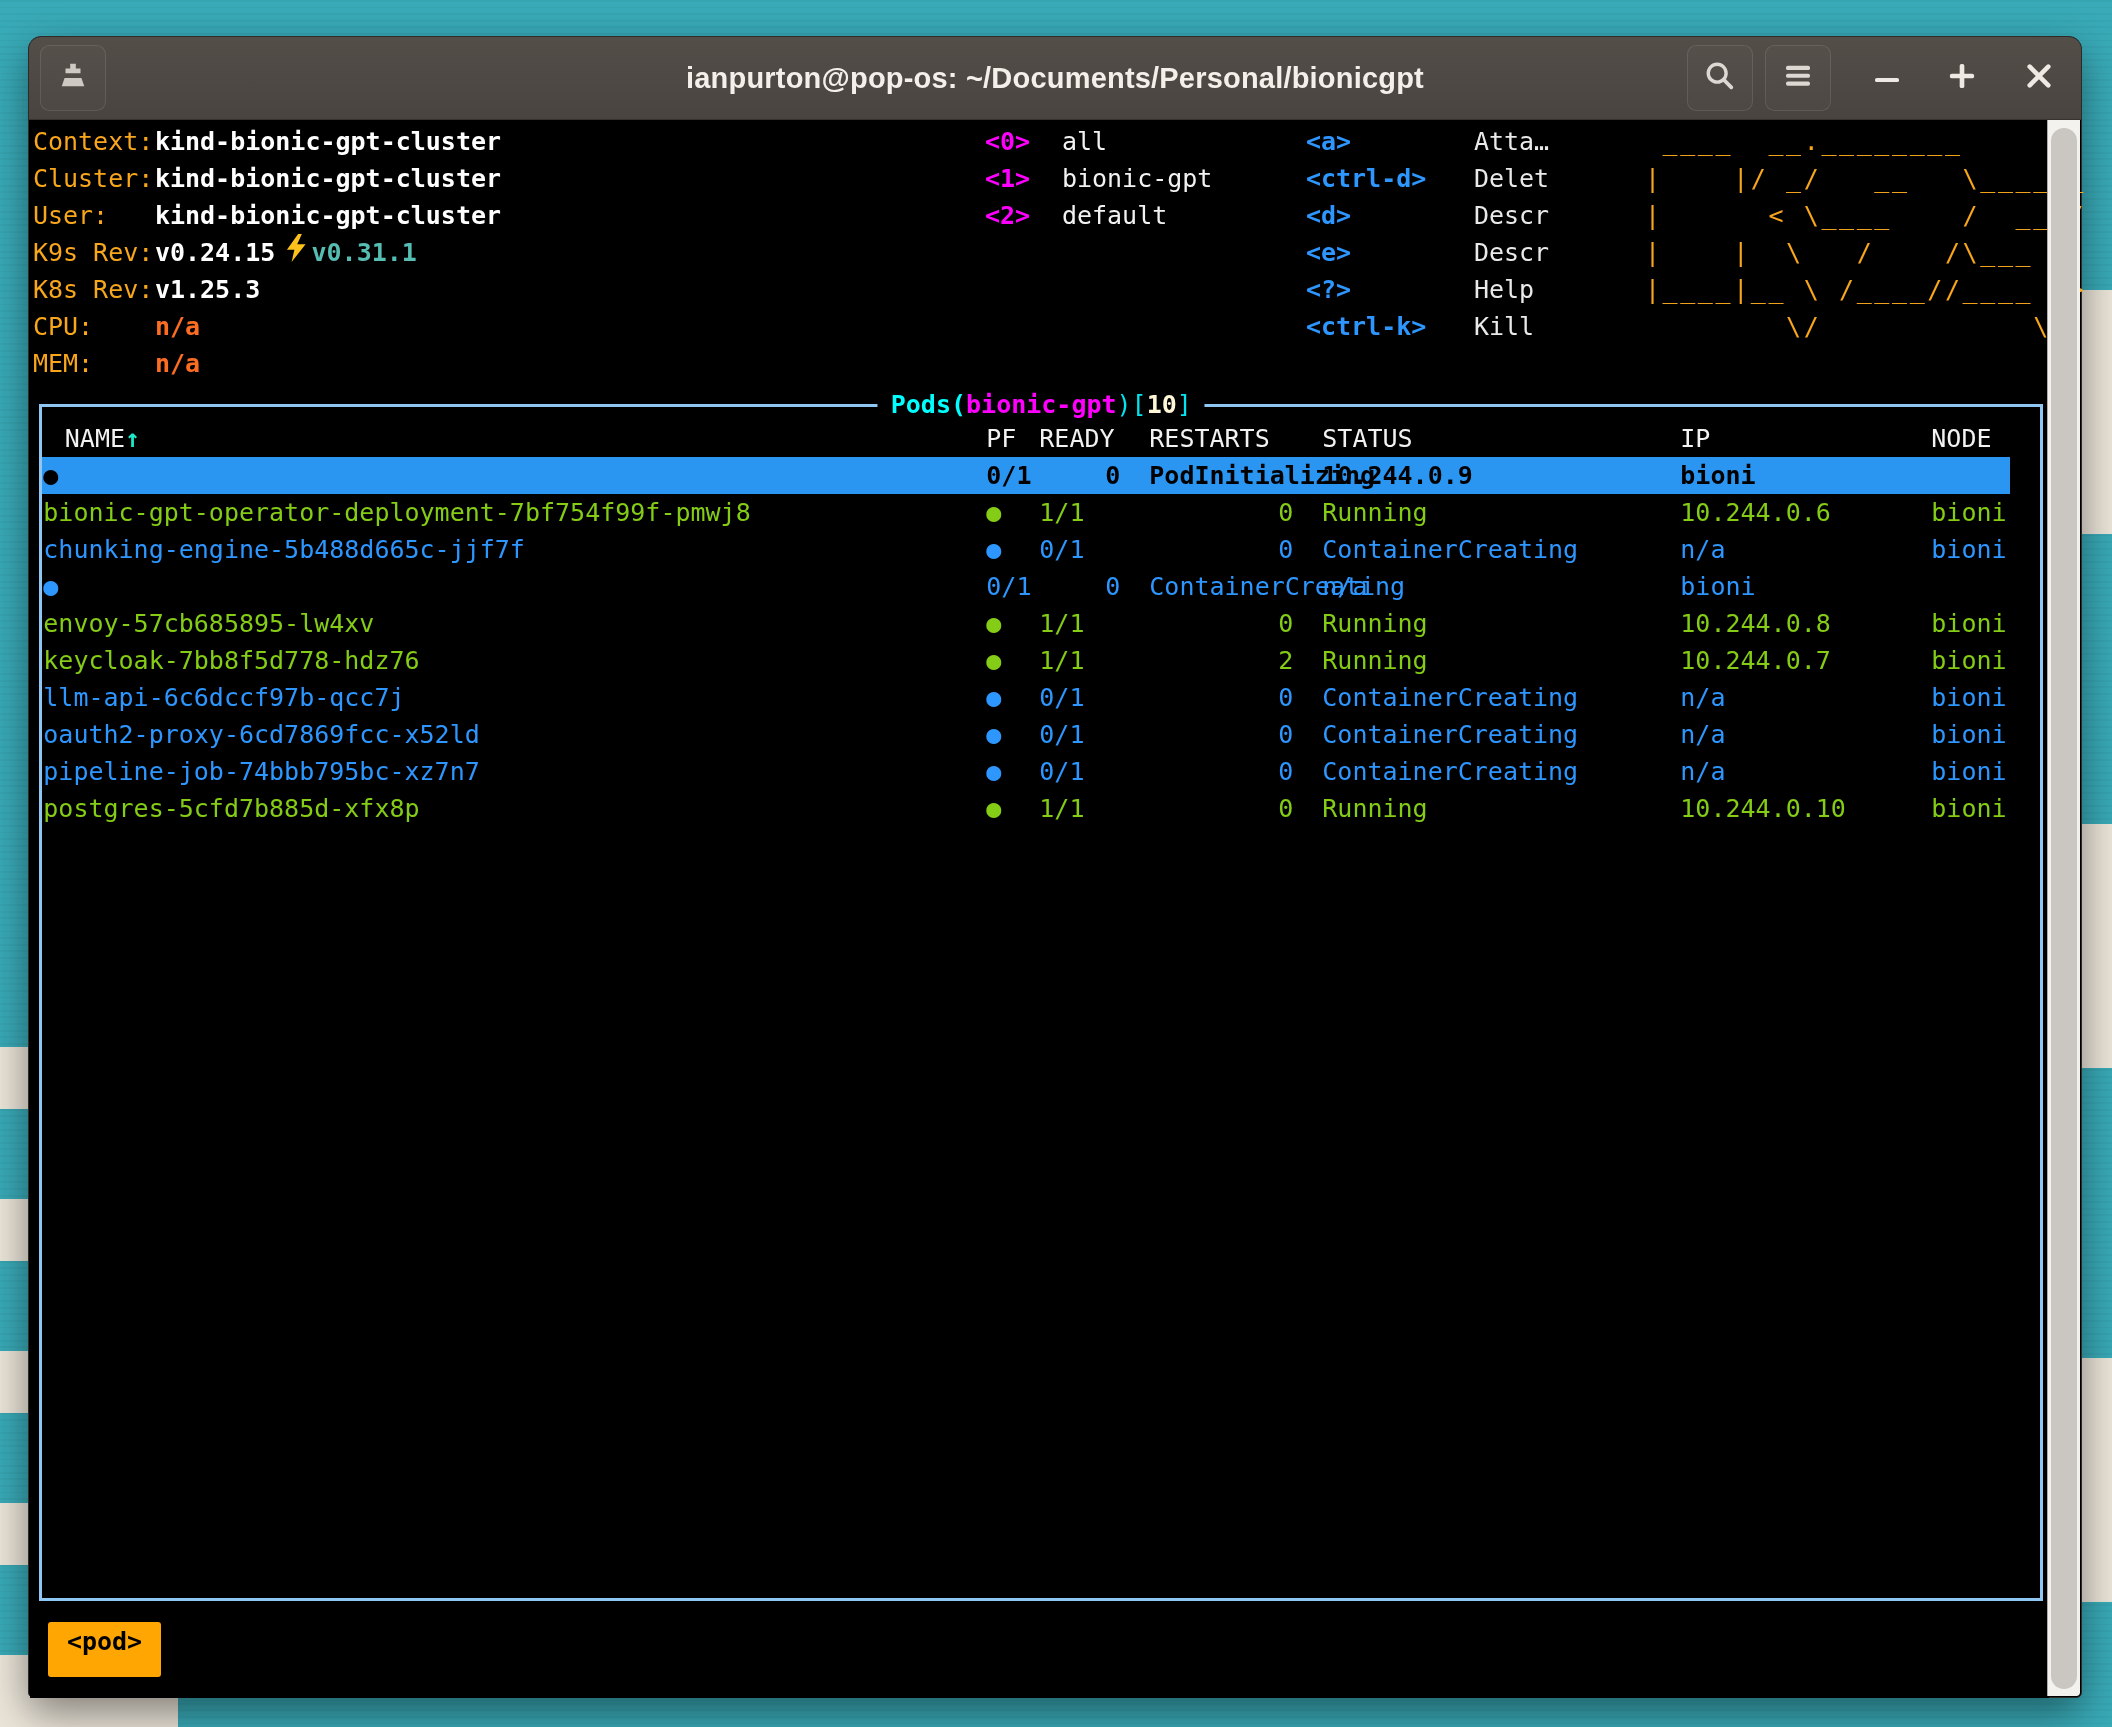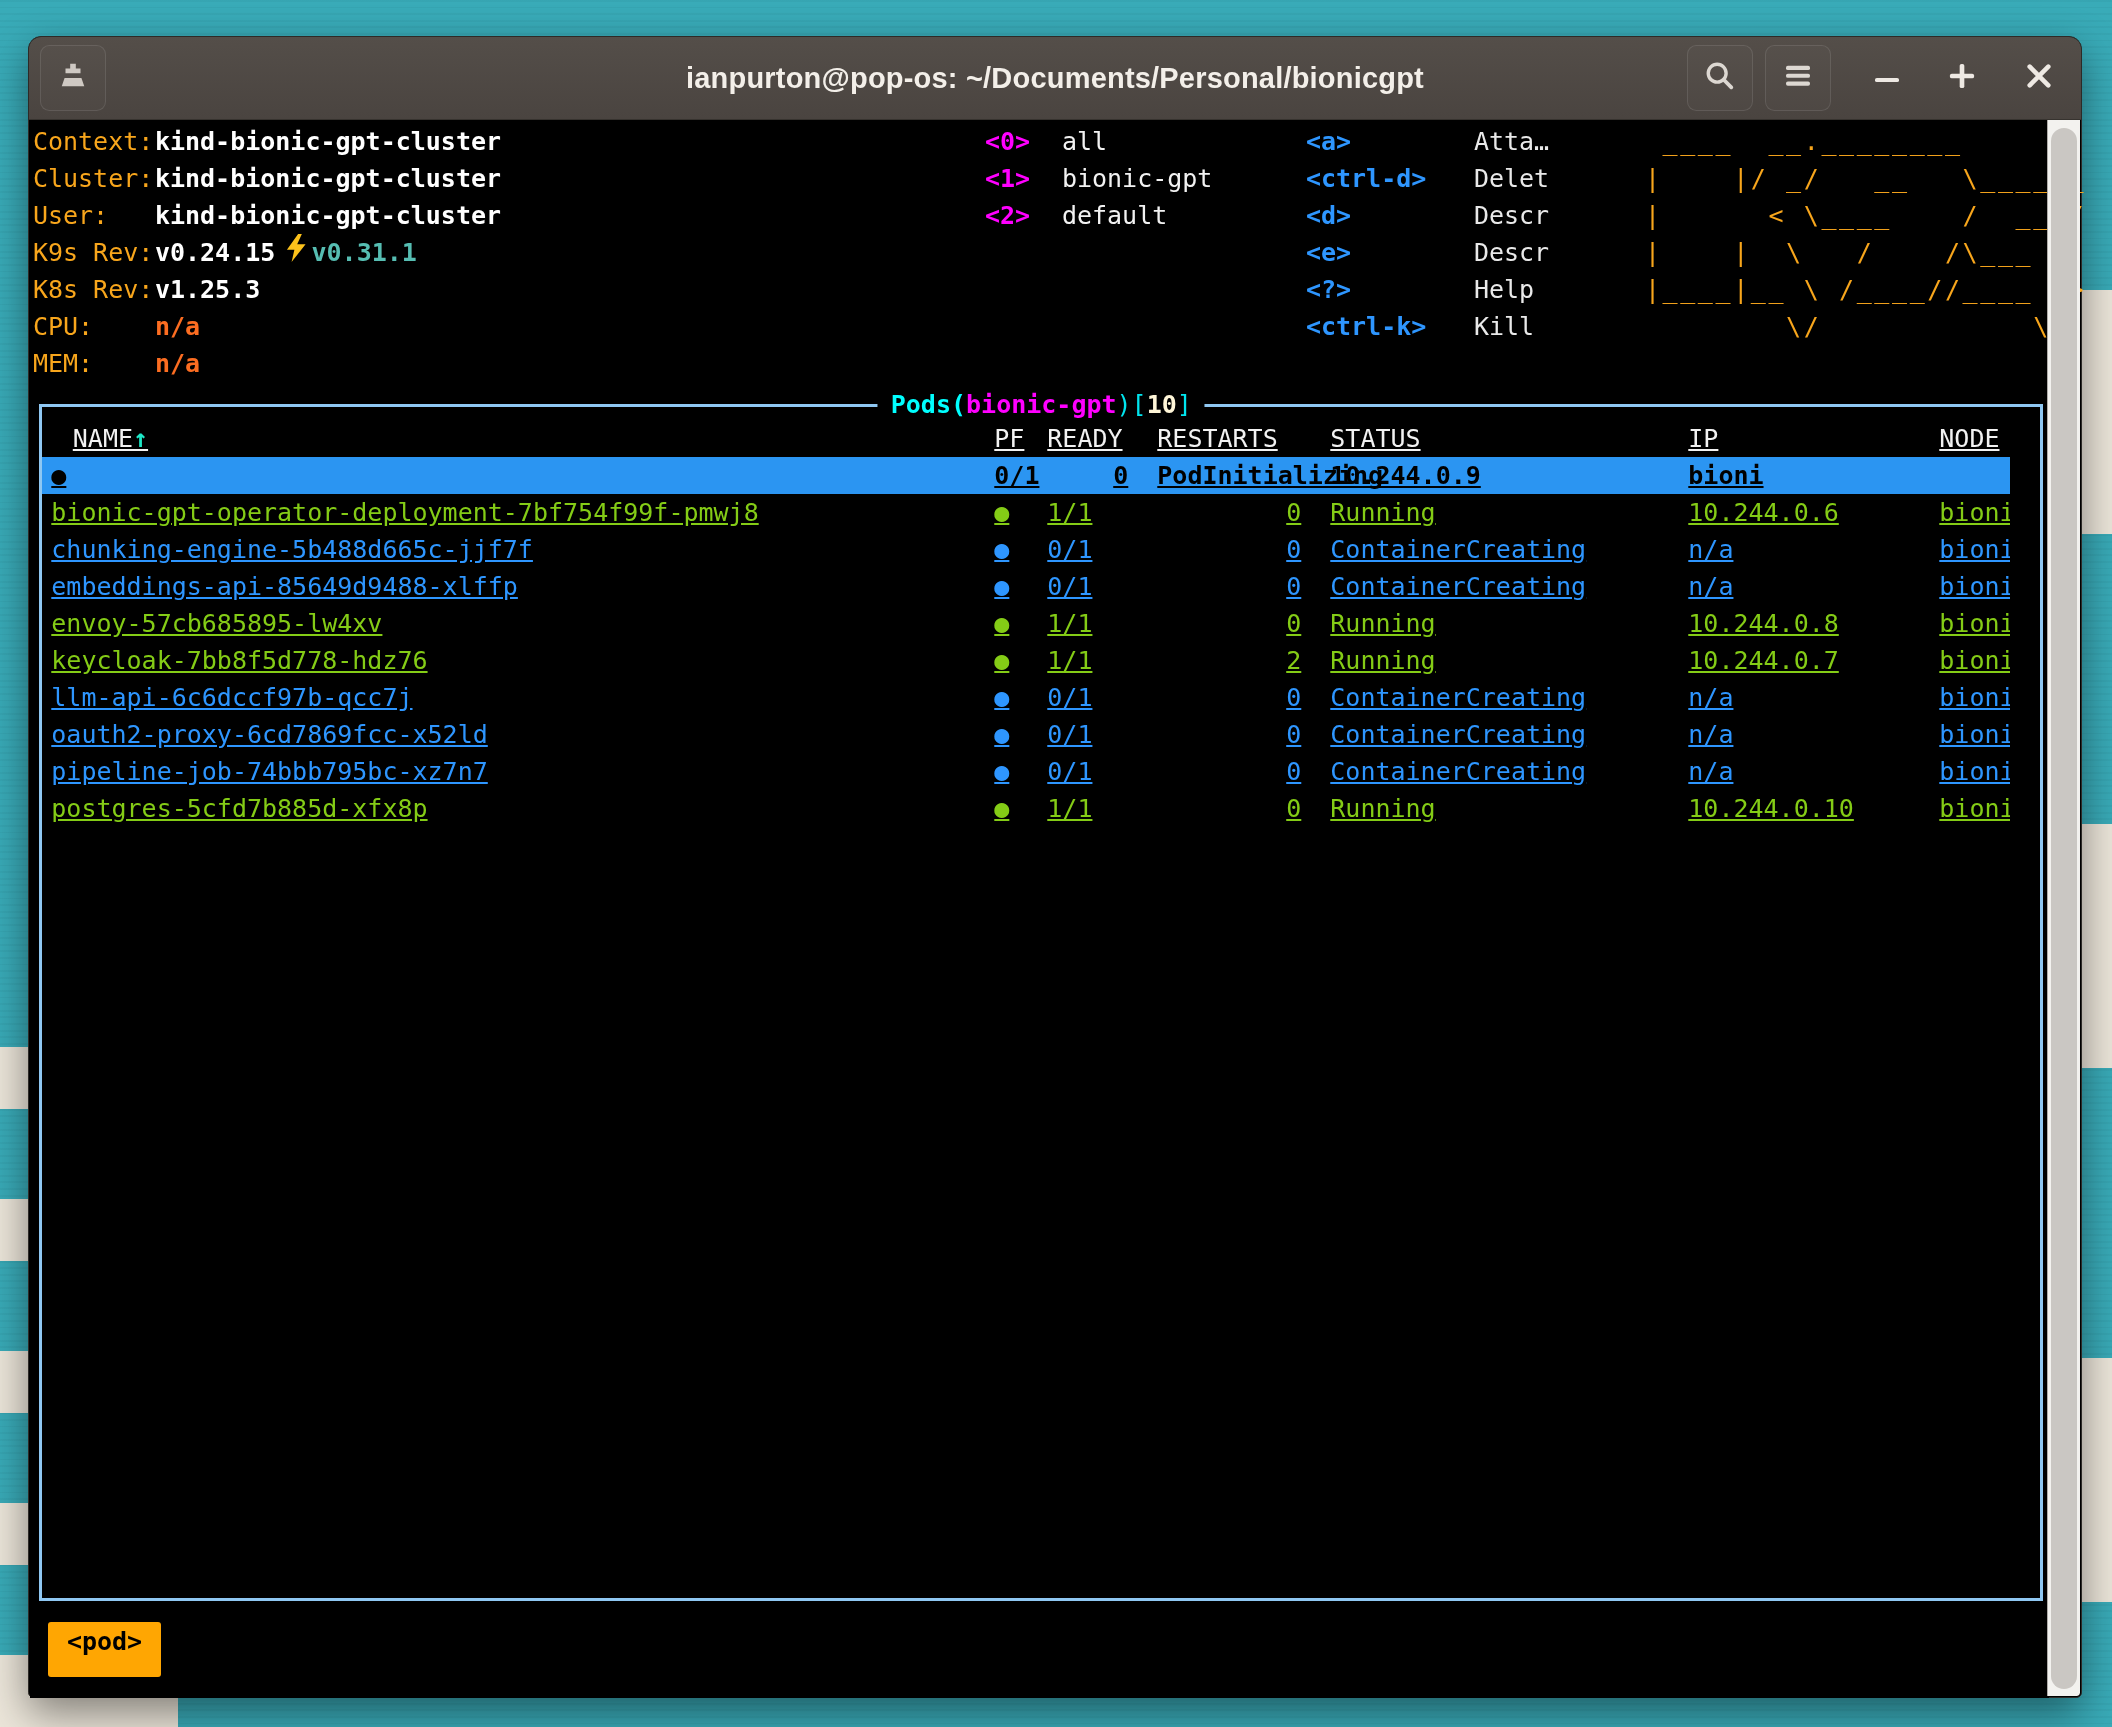--- a/index.html
+++ b/index.html
@@ -82,21 +82,21 @@
     background:#000; padding:0 13px; white-space:pre; font-size:25px; line-height:39px;
   }
   .t-cyan { color:#00ffff; font-weight:bold; }
   .t-cyan-thin { color:#00e5ee; }
   .t-mag { color:#ff00ff; font-weight:bold; }
   .t-count { color:#fff6d8; font-weight:bold; }
 
   .pgrid {
     display:grid; height:37px; white-space:pre; overflow:hidden;
     grid-template-columns:943px 53px 110px 173px 358px 251px 1fr;
-    margin-right:30px; padding-left:9px; align-items:center;text-decoration:underline;
+    margin-right:30px; padding-left:1px; align-items:center;
   }
   .phead { margin-top:13px; color:#f2f2f2; }
   .phead .h-name { padding-left:21.5px; }
   .sort-arrow { color:#1de9c8; font-weight:bold; }
   .cell-restarts { text-align:right; padding-right:29px; }
   .c-running  { color:#84cc16; }
   .c-creating { color:#2e96ff; }
   .prow { cursor:pointer; }
   .prow.selected { background:#2b95f2; color:#000 !important; font-weight:bold; }
   .prow.selected .cellc { color:#000 !important; }
@@ -267,21 +267,20 @@
           <span class="cellc">chunking-engine-5b488d665c-jjf7f</span>
           <span class="cellc">●</span>
           <span class="cellc">0/1</span>
           <span class="cellc cell-restarts">0</span>
           <span class="cellc">ContainerCreating</span>
           <span class="cellc">n/a</span>
           <span class="cellc">bioni</span>
         </div>
 
         <div class="pgrid prow c-creating">
-          <span class="cellc">embeddings-api-85649d9488-xlffp</span>
           <span class="cellc">●</span>
           <span class="cellc">0/1</span>
           <span class="cellc cell-restarts">0</span>
           <span class="cellc">ContainerCreating</span>
           <span class="cellc">n/a</span>
           <span class="cellc">bioni</span>
         </div>
 
         <div class="pgrid prow c-running">
           <span class="cellc">envoy-57cb685895-lw4xv</span>

